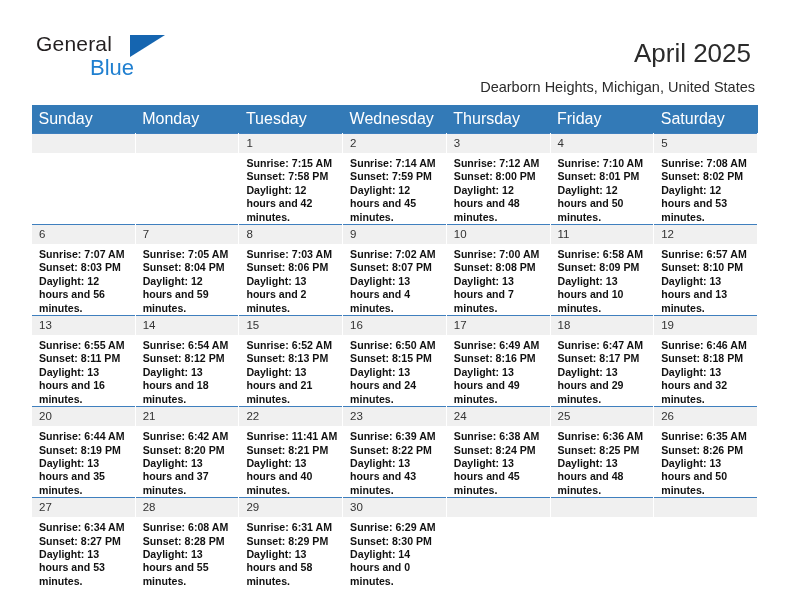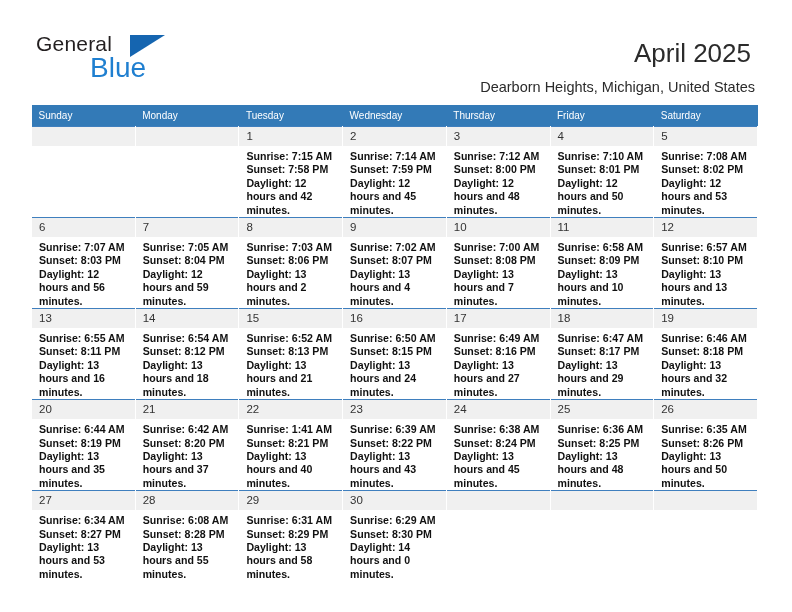--- a/index.html
+++ b/index.html
@@ -52,21 +52,21 @@
     top: 3px;
     width: 0;
     height: 0;
     border-left: 35px solid #1565b0;
     border-bottom: 22px solid transparent;
   }
   .logo-blue {
     position: absolute;
     left: 54px;
     top: 24px;
-    font-size: 28px;
+    font-size: 22px;
     color: #1f7fd0;
     line-height: 24px;
   }
 
   .title {
     position: absolute;
     right: 37px;
     top: 34px;
     font-size: 26px;
     color: #2b2b2b;
@@ -92,21 +92,21 @@
     position: absolute;
     left: 31px;
     top: 105px;
     width: 727px;
     border-collapse: collapse;
     table-layout: fixed;
   }
   .calendar th {
     background: #337ab7;
     color: #ffffff;
-    font-size: 10px;
+    font-size: 16px;
     font-weight: normal;
     text-align: left;
     padding: 5px 0 5px 7px;
     height: 9px;
     border: none;
   }
   .calendar td {
     vertical-align: top;
     padding: 0;
     border-left: 1px solid #ffffff;
@@ -315,21 +315,21 @@
               <div>Sunrise: 6:50 AM</div>
               <div>Sunset: 8:15 PM</div>
               <div class="daylight">Daylight: 13 hours and 24 minutes.</div>
             </div>
           </td>
           <td class="">
             <span class="daynum">17</span>
             <div class="info">
               <div>Sunrise: 6:49 AM</div>
               <div>Sunset: 8:16 PM</div>
-              <div class="daylight">Daylight: 13 hours and 27 minutes.</div>
+              <div class="daylight">Daylight: 13 hours and 49 minutes.</div>
             </div>
           </td>
           <td class="">
             <span class="daynum">18</span>
             <div class="info">
               <div>Sunrise: 6:47 AM</div>
               <div>Sunset: 8:17 PM</div>
               <div class="daylight">Daylight: 13 hours and 29 minutes.</div>
             </div>
           </td>
@@ -355,21 +355,21 @@
             <span class="daynum">21</span>
             <div class="info">
               <div>Sunrise: 6:42 AM</div>
               <div>Sunset: 8:20 PM</div>
               <div class="daylight">Daylight: 13 hours and 37 minutes.</div>
             </div>
           </td>
           <td class="">
             <span class="daynum">22</span>
             <div class="info">
-              <div>Sunrise: 1:41 AM</div>
+              <div>Sunrise: 11:41 AM</div>
               <div>Sunset: 8:21 PM</div>
               <div class="daylight">Daylight: 13 hours and 40 minutes.</div>
             </div>
           </td>
           <td class="">
             <span class="daynum">23</span>
             <div class="info">
               <div>Sunrise: 6:39 AM</div>
               <div>Sunset: 8:22 PM</div>
               <div class="daylight">Daylight: 13 hours and 43 minutes.</div>

